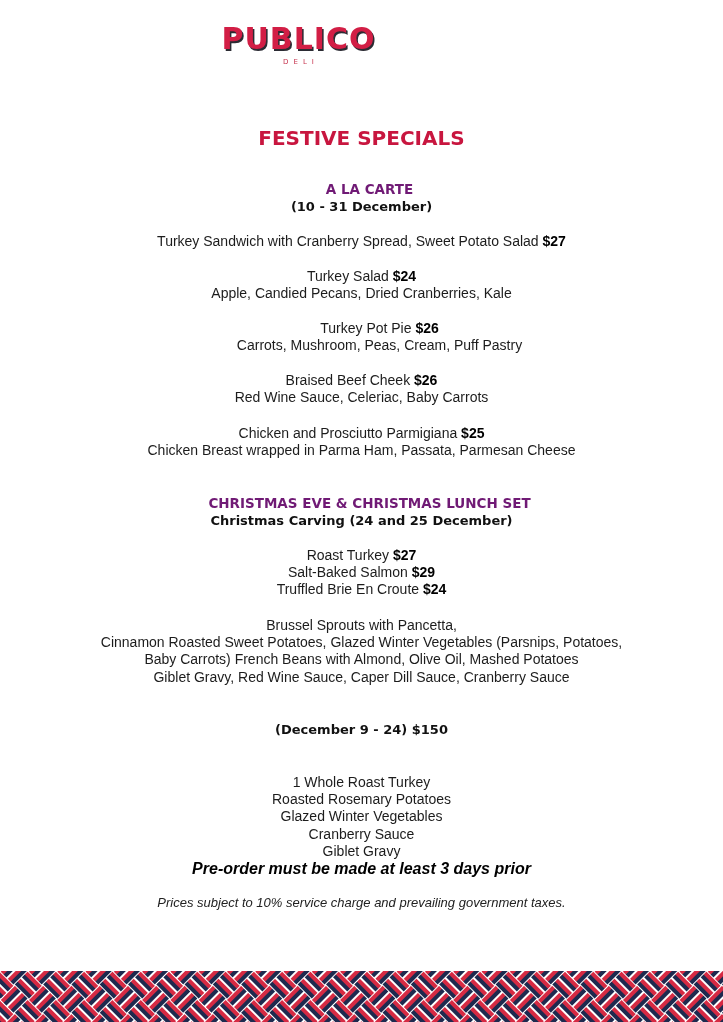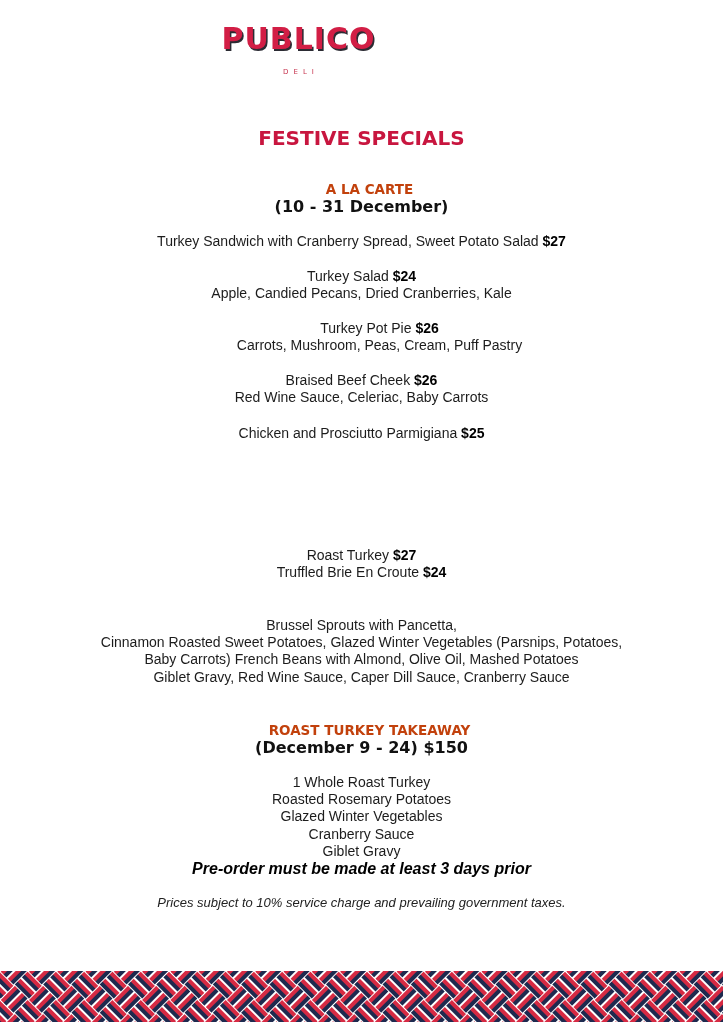--- a/index.html
+++ b/index.html
@@ -8,32 +8,32 @@
     font-family: "Liberation Sans", "DejaVu Sans", sans-serif; color: #1c1c1c;
   }
   .page { position: absolute; left: 0; top: 0; width: 723px; height: 1022px; }
   .logo { position: absolute; top: 22px; left: 0; width: 597px; text-align: center; }
   .logo-word {
     font-family: "DejaVu Sans", sans-serif; font-weight: bold; font-size: 30px; letter-spacing: 1px;
     color: #d21e45; text-shadow: 1.5px 1.5px 0 #2b2b33; line-height: 34px;
   }
   .logo-sub {
     font-family: "DejaVu Sans", sans-serif; font-size: 7px; letter-spacing: 5px;
-    color: #c7344f; margin-top: 12px; padding-left: 5px;
+    color: #c7344f; margin-top: 2px; padding-left: 5px;
   }
   .title {
     position: absolute; top: 126px; left: 0; width: 723px; text-align: center;
     font-family: "DejaVu Sans", sans-serif; font-weight: bold; font-size: 20px; color: #c8163f;
   }
   .block { position: absolute; left: 0; width: 723px; text-align: center; }
   .sec-head {
-    font-family: "DejaVu Sans", sans-serif; font-weight: bold; font-size: 13.5px; color: #c2410c; line-height: 18px; padding-left: 16px;
+    font-family: "DejaVu Sans", sans-serif; font-weight: bold; font-size: 13.5px; color: #701a75; line-height: 18px; padding-left: 16px;
   }
   .sec-sub {
-    font-family: "DejaVu Sans", sans-serif; font-weight: bold; font-size: 16px; color: #111; line-height: 18px; text-align: center;
+    font-family: "DejaVu Sans", sans-serif; font-weight: bold; font-size: 13px; color: #111; line-height: 18px; text-align: center;
   }
   .line { font-size: 14px; line-height: 17.2px; color: #1c1c1c; }
   .line b { font-weight: bold; color: #000; }
   .note-bold { font-weight: bold; font-style: italic; font-size: 16px; line-height: 17px; color: #000; }
   .footnote { font-style: italic; font-size: 13px; color: #222; line-height: 16px; }
   .pattern {
     position: absolute; left: 0; top: 971px; width: 723px; height: 51px; overflow: hidden;
   }
 </style>
 </head>
@@ -67,37 +67,42 @@
     <div class="line">Carrots, Mushroom, Peas, Cream, Puff Pastry</div>
   </div>
 
   <div class="block" style="top:372px;">
     <div class="line"><span>Braised Beef Cheek</span> <b>$26</b></div>
     <div class="line">Red Wine Sauce, Celeriac, Baby Carrots</div>
   </div>
 
   <div class="block" style="top:425px;">
     <div class="line"><span>Chicken and Prosciutto Parmigiana</span> <b>$25</b></div>
+    <div class="line">Chicken Breast wrapped in Parma Ham, Passata, Parmesan Cheese</div>
   </div>
 
+  <div class="block" style="top:494px;">
+    <div class="sec-head">CHRISTMAS EVE &amp; CHRISTMAS LUNCH SET</div>
+    <div class="sec-sub">Christmas Carving (24 and 25 December)</div>
+  </div>
 
   <div class="block" style="top:547px;">
     <div class="line"><span>Roast Turkey</span> <b>$27</b></div>
+    <div class="line"><span>Salt-Baked Salmon</span> <b>$29</b></div>
     <div class="line"><span>Truffled Brie En Croute</span> <b>$24</b></div>
   </div>
 
   <div class="block" style="top:617px;">
     <div class="line">Brussel Sprouts with Pancetta,</div>
     <div class="line">Cinnamon Roasted Sweet Potatoes, Glazed Winter Vegetables (Parsnips, Potatoes,</div>
     <div class="line">Baby Carrots) French Beans with Almond, Olive Oil, Mashed Potatoes</div>
     <div class="line">Giblet Gravy, Red Wine Sauce, Caper Dill Sauce, Cranberry Sauce</div>
   </div>
 
   <div class="block" style="top:721px;">
-    <div class="sec-head">ROAST TURKEY TAKEAWAY</div>
     <div class="sec-sub" style="padding-left:0;">(December 9 - 24) $150</div>
   </div>
 
   <div class="block" style="top:774px;">
     <div class="line">1 Whole Roast Turkey</div>
     <div class="line">Roasted Rosemary Potatoes</div>
     <div class="line">Glazed Winter Vegetables</div>
     <div class="line">Cranberry Sauce</div>
     <div class="line">Giblet Gravy</div>
     <div class="note-bold">Pre-order must be made at least 3 days prior</div>

